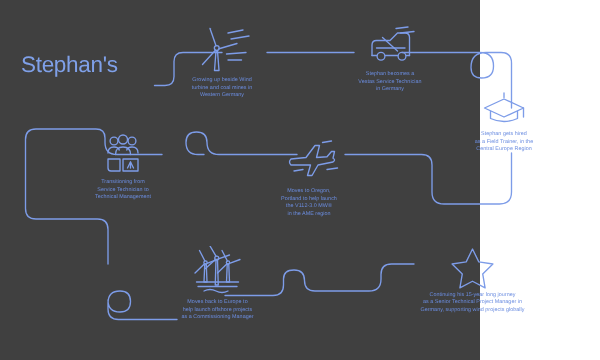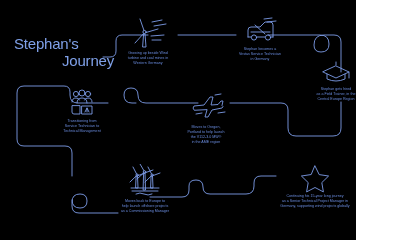--- a/index.html
+++ b/index.html
@@ -1,19 +1,19 @@
 <!DOCTYPE html>
 <html><head>
 <meta charset="utf-8">
 <style>
   html,body{margin:0;padding:0;background:#ffffff;}
   body{width:400px;height:240px;overflow:hidden;
        font-family:"Liberation Sans",sans-serif;
        color:#5b7fd4;}
-  #stage{position:relative;width:356px;height:240px;background:#000000;}
+  #stage{position:relative;width:320px;height:240px;background:#404040;}
   #wires{position:absolute;left:0;top:0;width:400px;height:240px;}
   .node{position:absolute;text-align:center;}
   .ico{display:block;margin:0 auto;}
   .cap{font-size:3.6px;line-height:1.42;color:#6b8de0;
        letter-spacing:.02px;white-space:pre-line;margin-top:1px;}
   .title{position:absolute;left:14px;top:36px;width:104px;
          font-size:15px;line-height:1.12;color:#7fa0e8;
          font-weight:400;letter-spacing:-.2px;}
   .title .l1{display:block;text-align:left;}
   .title .l2{display:block;text-align:right;padding-right:4px;}
@@ -34,21 +34,20 @@
       <path d="M198 103 L146 103 Q138 103 138 95 Q138 88 131 88 Q124 88 124 95 Q124 103 132 103 L136 103"></path>
       <path d="M108 103 L78 103 Q70 103 70 95 L70 92 Q70 86 64 86 L24 86 Q17 86 17 93 L17 139 Q17 146 24 146 L65 146 Q72 146 72 153 L72 176"></path>
 
       <path d="M72 200 Q72 208 80 208 Q87 208 87 201 Q87 194 80 194 Q72 194 72 202 L72 206 Q72 213 79 213 L118 213"></path>
       <path d="M150 197 L182 197 Q189 197 189 190 L189 186 Q189 180 196 180 Q203 180 203 187 Q203 194 210 194 L246 194 Q254 194 254 186 L254 183 Q254 176 261 176 L276 176"></path>
     </g>
   </svg>
 
   <div class="title">
     <span class="l1">Stephan's</span>
-    <span class="l2">Journey</span>
   </div>
 
   <div class="node" style="left:110px;top:16px;width:76px;">
     <svg class="ico" width="44" height="34" viewBox="0 0 44 34" fill="none" stroke="#7d9ce8" stroke-width="0.9" stroke-linecap="round" stroke-linejoin="round">
       <path d="M17 31 L20 31 L19 18 L18 18 Z"></path>
       <circle cx="18.5" cy="16" r="1.6"></circle>
       <path d="M18 14.5 L14 3"></path>
         <path d="M20 16.5 L32 13"></path>
         <path d="M17.6 17.5 L9 27"></path>
       <path d="M26 6 L36 4"></path>

